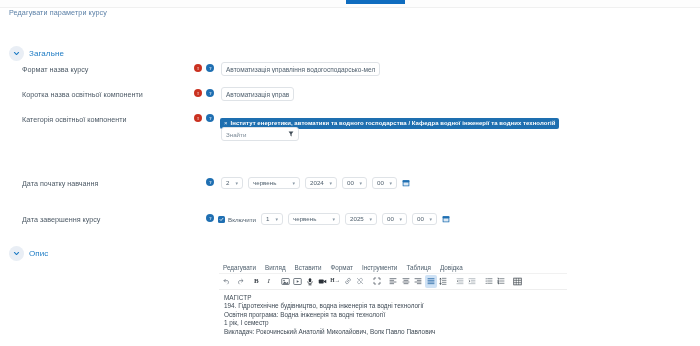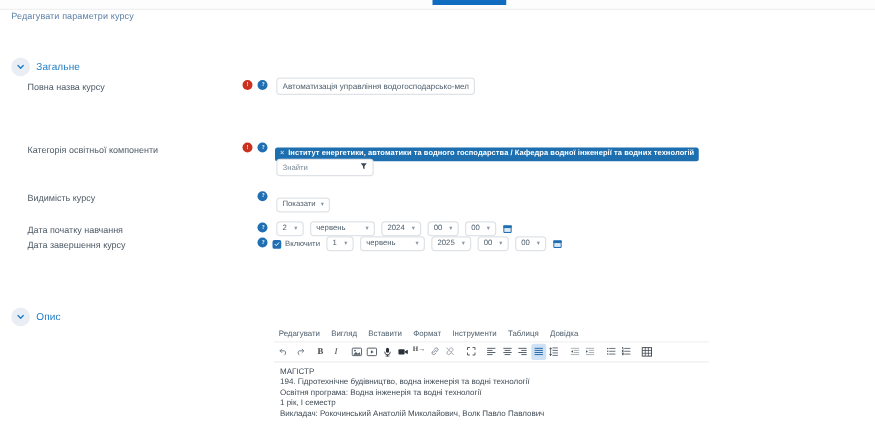--- a/index.html
+++ b/index.html
@@ -140,32 +140,44 @@
   <div class="section-head" style="top:46px;">
     <span class="chev">
       <svg width="7" height="7" viewBox="0 0 10 10">
           <path d="M2 3.5 L5 6.5 L8 3.5" stroke="#1d7bc4" stroke-width="1.5" fill="none" stroke-linecap="round" stroke-linejoin="round"></path>
         </svg>
     </span>
     <span class="section-title">Загальне</span>
   </div>
 
   <div class="row" style="top:64px;">
-    <div class="flabel">Повна назва курсу</div>
+    <div class="flabel">Формат назва курсу</div>
     <div class="badges">
       <span class="badge badge-req">
           <span>!</span>
         </span>
       <span class="badge badge-help">
           <span>?</span>
         </span>
     </div>
     <input class="tin ctrl" style="left: 221px; top: -2px; width: 159px;" value="Автоматизація управління водогосподарсько-мел">
   </div>
 
+  <div class="row" style="top:89px;">
+    <div class="flabel">Коротка назва освітньої компоненти</div>
+    <div class="badges">
+      <span class="badge badge-req">
+          <span>!</span>
+        </span>
+      <span class="badge badge-help">
+          <span>?</span>
+        </span>
+    </div>
+    <input class="tin ctrl" style="left: 221px; top: -2px; width: 73px;" value="Автоматизація управ">
+  </div>
 
   <div class="row" style="top:114px; height:32px;">
     <div class="flabel">Категорія освітньої компоненти</div>
     <div class="badges">
       <span class="badge badge-req">
           <span>!</span>
         </span>
       <span class="badge badge-help">
           <span>?</span>
         </span>
@@ -179,34 +191,20 @@
     <div class="ctrl searchsel" style="left:221px; top:13px;">
       <span>Знайти</span>
       <span>
         <svg width="6" height="6" viewBox="0 0 10 10">
             <path d="M1 1 H9 L6 5 V9 L4 7.5 V5 Z" fill="#3f4a55"></path>
           </svg>
       </span>
     </div>
   </div>
 
-  <div class="row" style="top:153px;">
-    <div class="flabel">Видимість курсу</div>
-    <div class="badges" style="left:206px;">
-      <span class="badge badge-help">
-          <span>?</span>
-        </span>
-    </div>
-    <div class="ctrl" style="left:221px; top:-1px;">
-      <span class="sel">
-          <span>Показати</span>
-          <span class="arr">▾</span>
-        </span>
-    </div>
-  </div>
 
   <div class="row" style="top:178px;">
     <div class="flabel">Дата початку навчання</div>
     <div class="badges" style="left:206px;">
       <span class="badge badge-help">
           <span>?</span>
         </span>
     </div>
     <div class="ctrl" style="left:221px; top:-1px; display:flex; align-items:center; gap:5px;">
       <span class="sel num" style="width:22px;">
@@ -232,21 +230,21 @@
       <span class="cal-ico">
         <svg width="8" height="8" viewBox="0 0 12 12">
             <rect x="1" y="2" width="10" height="9" rx="1" fill="#1f6fb2"></rect>
             <rect x="1" y="2" width="10" height="2.5" fill="#1f6fb2"></rect>
             <rect x="2.2" y="5.2" width="7.6" height="4.6" fill="#fff" opacity=".85"></rect>
           </svg>
       </span>
     </div>
   </div>
 
-  <div class="row" style="top:190px;">
+  <div class="row" style="top:214px;">
     <div class="flabel">Дата завершення курсу</div>
     <div class="badges" style="left:206px;">
       <span class="badge badge-help">
           <span>?</span>
         </span>
     </div>
     <div class="ctrl" style="left:218px; top:-1px; display:flex; align-items:center; gap:5px;">
       <span class="chk-wrap">
         <span class="chk">
           <svg width="5" height="5" viewBox="0 0 10 10">

